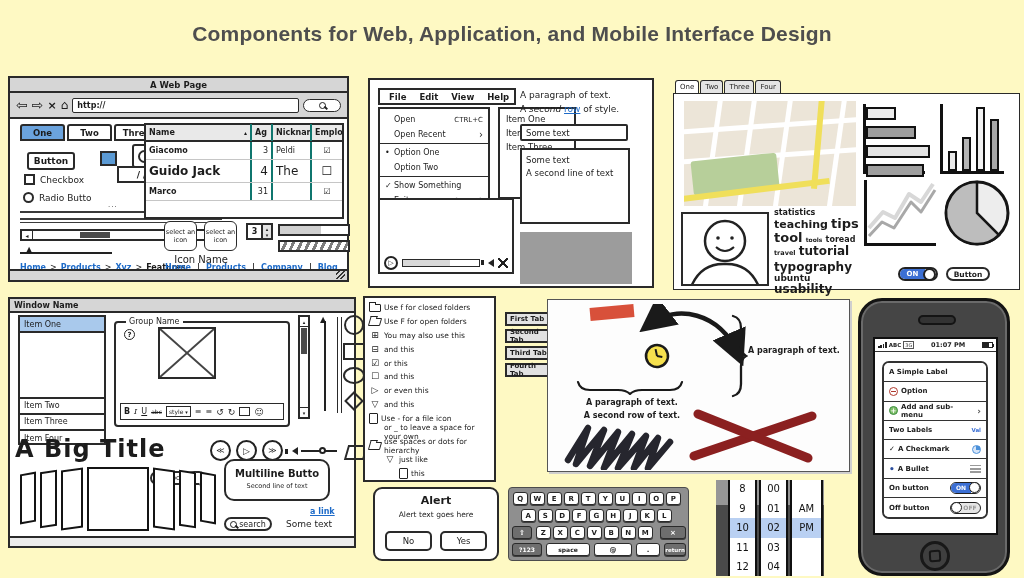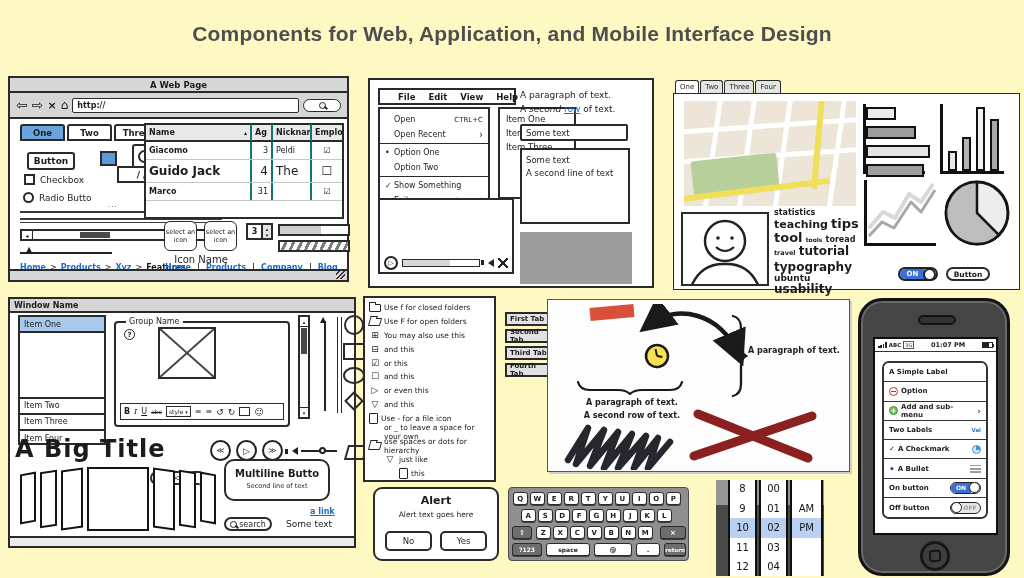--- a/index.html
+++ b/index.html
@@ -201,21 +201,21 @@
       <span class="lnk" style="padding:0 7px;border-right:1.5px solid #444">Company</span>
       <span class="lnk" style="padding:0 7px">Blog</span>
     </div>
 
     <div class="abs graybar" style="left:0;right:0;bottom:0;height:11px;border-top:2px solid #2a2a2a">
       <span class="abs" style="right:2px;bottom:1px;width:9px;height:8px;background:repeating-linear-gradient(135deg,transparent 0 2px,#333 2px 3.2px)"></span>
     </div>
   </div>
 
   <div class="abs b2" style="left:368px;top:78px;width:286px;height:210px">
-    <div class="abs b2 flex" style="left:8px;top:8px;width:138px;height:17px;gap:13px;padding-left:18px;font-size:8.5px;font-weight:bold">
+    <div class="abs b2 flex" style="left:8px;top:8px;width:138px;height:17px;gap:13px;padding-left:9px;font-size:8.5px;font-weight:bold">
       <span>File</span>
       <span>Edit</span>
       <span>View</span>
       <span>Help</span>
     </div>
     <div class="abs b2" style="left:8px;top:27px;width:112px;padding:3px 0">
       <div class="mrow">
           <span style="padding-left:9px">Open</span>
           <span class="sc">CTRL+C</span>
         </div>
@@ -253,21 +253,21 @@
         <span class="b15" style="flex:1;height:8px">
             <i style="display:block;width:62%;height:100%;background:#d9d9d9"></i>
           </span>
         <span class="spk"></span>
         <span class="fsx"></span>
       </div>
     </div>
 
     <div class="abs" style="left:150px;top:8px;width:120px;font-size:9px;line-height:1.6">
       <div>A paragraph of text.</div>
-      <div><span>A </span><i>second</i><span> </span><span class="lnk" style="font-weight:normal">row</span><span> of text.</span></div>
+      <div><span>A </span><i>second</i><span> </span><span class="lnk" style="font-weight:normal">row</span><span> of style.</span></div>
     </div>
     <div class="abs b2 flex" style="left:150px;top:44px;width:108px;height:17px;border-radius:2px;padding:0 4px;font-size:8.5px">
         <span>Some text</span>
       </div>
     <div class="abs b2" style="left:150px;top:68px;width:110px;height:76px;padding:4px;font-size:8.5px;line-height:1.5">
       <div>Some text</div>
       <div>A second line of text</div>
     </div>
     <div class="abs" style="left:150px;top:152px;width:112px;height:52px;background:#9c9c9c"></div>
   </div>

